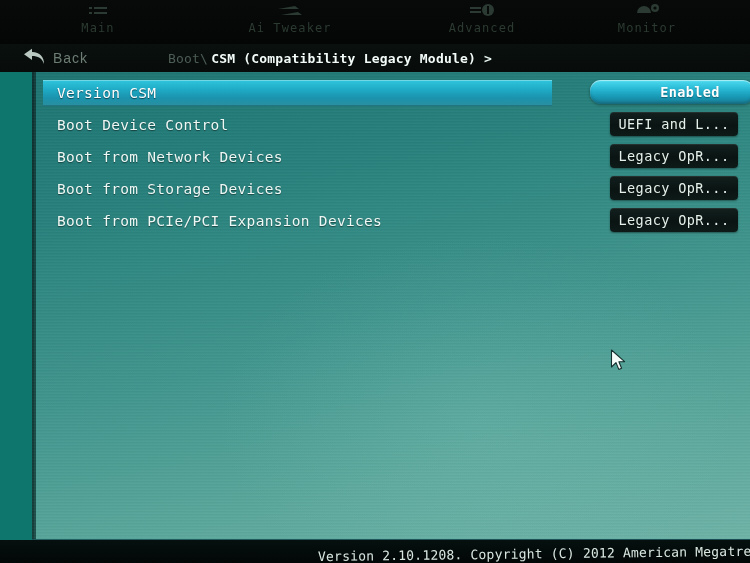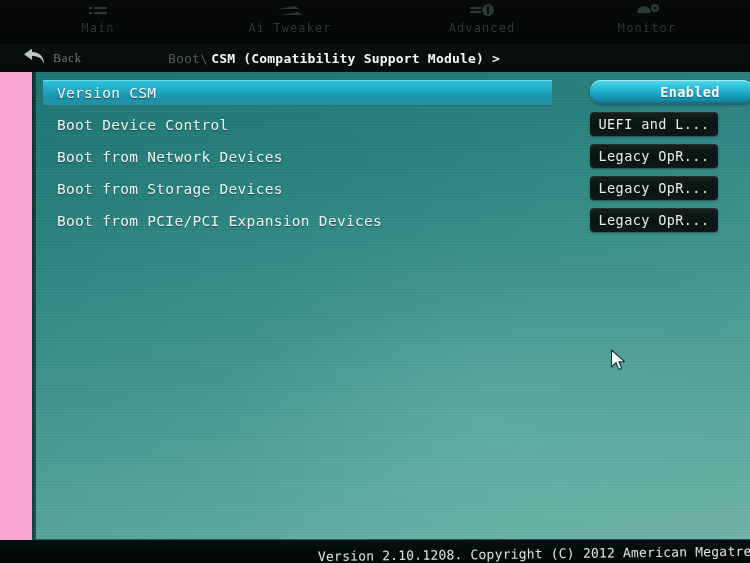--- a/index.html
+++ b/index.html
@@ -11,21 +11,21 @@
     width: 750px;
     height: 563px;
     overflow: hidden;
     font-family: "DejaVu Sans Mono", "Liberation Mono", monospace;
   }
 
   #screen {
     position: relative;
     width: 750px;
     height: 563px;
-    background: #f9a8d4;
+    background: #0f766e;
     overflow: hidden;
   }
 
   
   #topnav {
     position: absolute;
     left: 0; top: 0;
     width: 750px; height: 44px;
     background: linear-gradient(180deg, #070a09 0%, #050807 60%, #040606 100%);
   }
@@ -66,24 +66,24 @@
     position: absolute;
     left: 18px; top: 0px;
     height: 28px;
     display: flex;
     align-items: center;
     gap: 7px;
     padding: 0 10px 0 4px;
   }
   #backbtn .arrow { display:block; }
   #backlabel {
-    font-size: 12px;
+    font-size: 14px;
     color: #6d7d74;
     letter-spacing: 1px;
-    font-family: Liberation Serif, serif;
+    font-family: Liberation Sans, sans-serif;
   }
   #crumbs {
     position: absolute;
     left: 168px; top: 0;
     height: 28px;
     display: flex;
     align-items: center;
     font-size: 13px;
     letter-spacing: 0.2px;
     white-space: nowrap;
@@ -177,20 +177,21 @@
     letter-spacing: 0.4px;
     white-space: nowrap;
     overflow: hidden;
     z-index: 3;
   }
   .value-btn.dark {
     background: linear-gradient(180deg, #12201e 0%, #0a1413 55%, #0d1a18 100%);
     color: #e6f0ea;
     box-shadow: inset 0 1px 0 rgba(255,255,255,0.08),
                 0 1px 2px rgba(0,0,0,0.4);
+    margin-left: 20px;
   }
   .value-btn.active {
     background: linear-gradient(180deg, #4ddcf0 0%, #26b6d2 40%, #1796b2 72%, #1b7f97 100%);
     color: #ffffff;
     font-weight: bold;
     border-radius: 11px;
     box-shadow: inset 0 1px 1px rgba(255,255,255,0.55),
                 inset 0 -2px 3px rgba(0,0,0,0.18),
                 0 1px 3px rgba(0,0,0,0.35);
     text-shadow: 0 1px 1px rgba(0,0,0,0.35);
@@ -293,21 +294,21 @@
       <span class="arrow">
         <svg width="24" height="18" viewBox="0 0 24 18">
           <path d="M10 2 C18 2 22 7 22 14 C20 8 16 6 10 6 L10 10 L2 4.2 L10 -1.2 Z" fill="#b9c9c1" transform="translate(0,3)"></path>
         </svg>
       </span>
       <span id="backlabel">Back</span>
     </div>
 
     <div id="crumbs">
       <span id="crumb-parent">Boot\</span>
-      <span id="crumb-current">CSM (Compatibility Support Module)</span>
+      <span id="crumb-current">CSM (Compatibility Legacy Module)</span>
       <span id="crumb-chevron">&gt;</span>
     </div>
   </div>
 
   <div id="panel">
     <div id="panel-left-edge"></div>
 
     <div id="rows">
 
       <div class="row selected" style="top:8px;">

